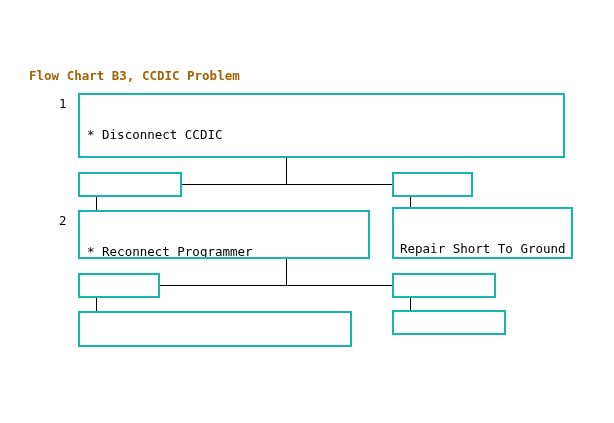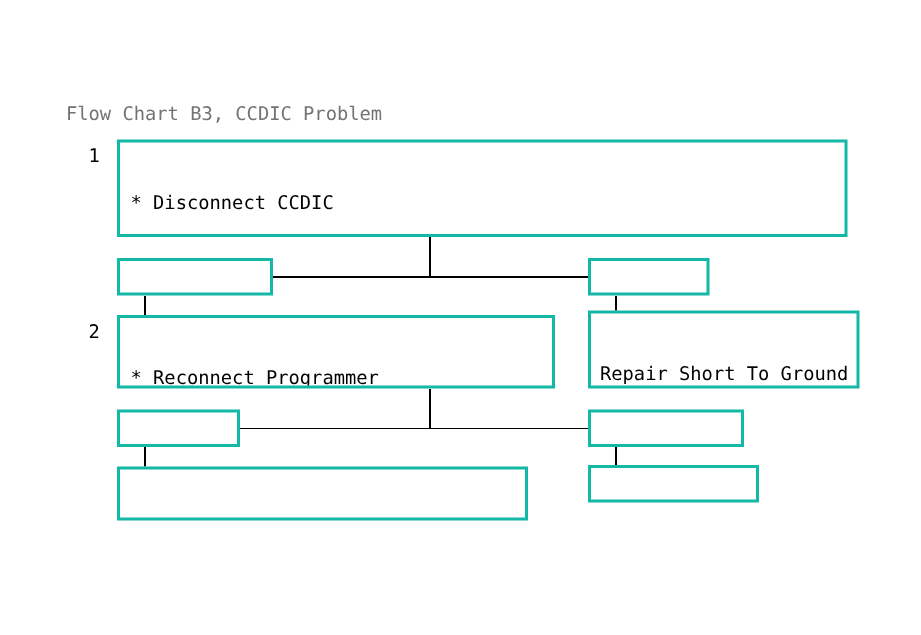--- a/index.html
+++ b/index.html
@@ -19,27 +19,28 @@
   #chart-canvas {
     position: absolute;
     left: 0;
     top: 0;
     width: 614px;
     height: 423px;
   }
 
   .chart-title {
     position: absolute;
-    left: 44px;
+    left: 29px;
     top: 68px;
     font-size: 12.5px;
     line-height: 16px;
     letter-spacing: 0px;
     white-space: pre;
-    color: #737373;
+    color: #a16207;
+    font-weight: bold;
   }
 
   
   .node {
     position: absolute;
     box-sizing: border-box;
     border: 2px solid #14b8a6;
     background: #ffffff;
     font-size: 12.5px;
     line-height: 14.6px;

